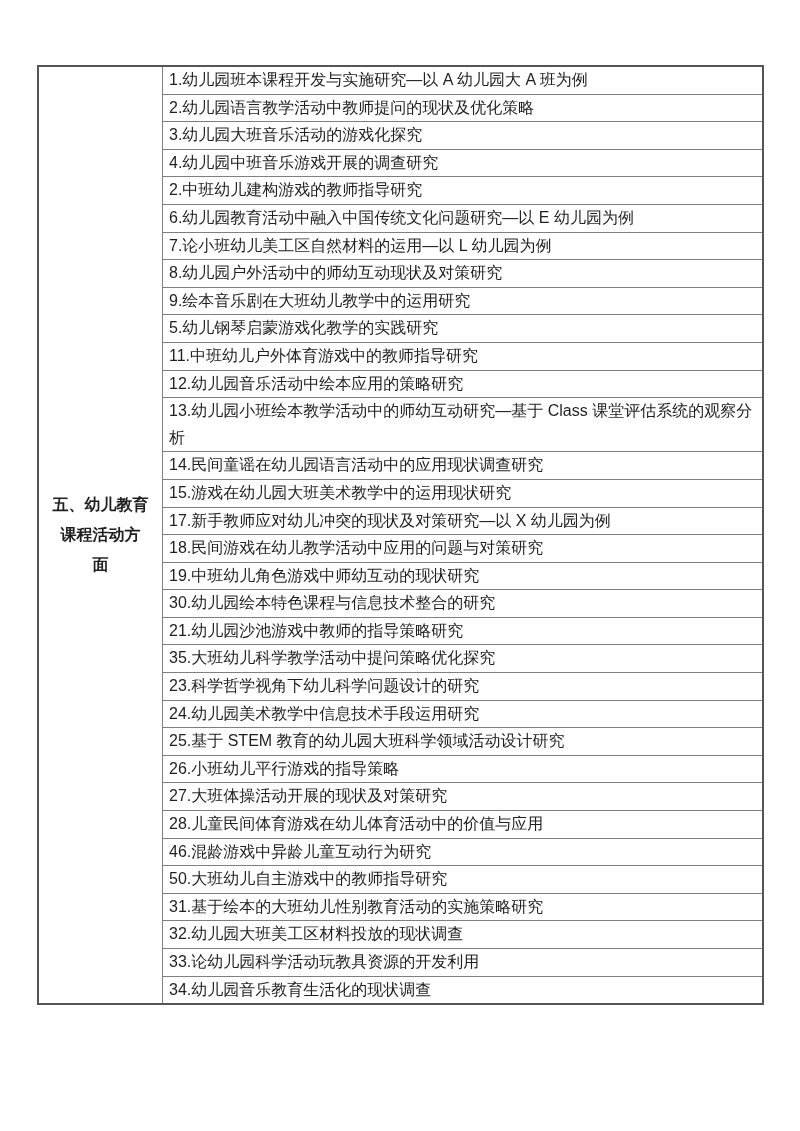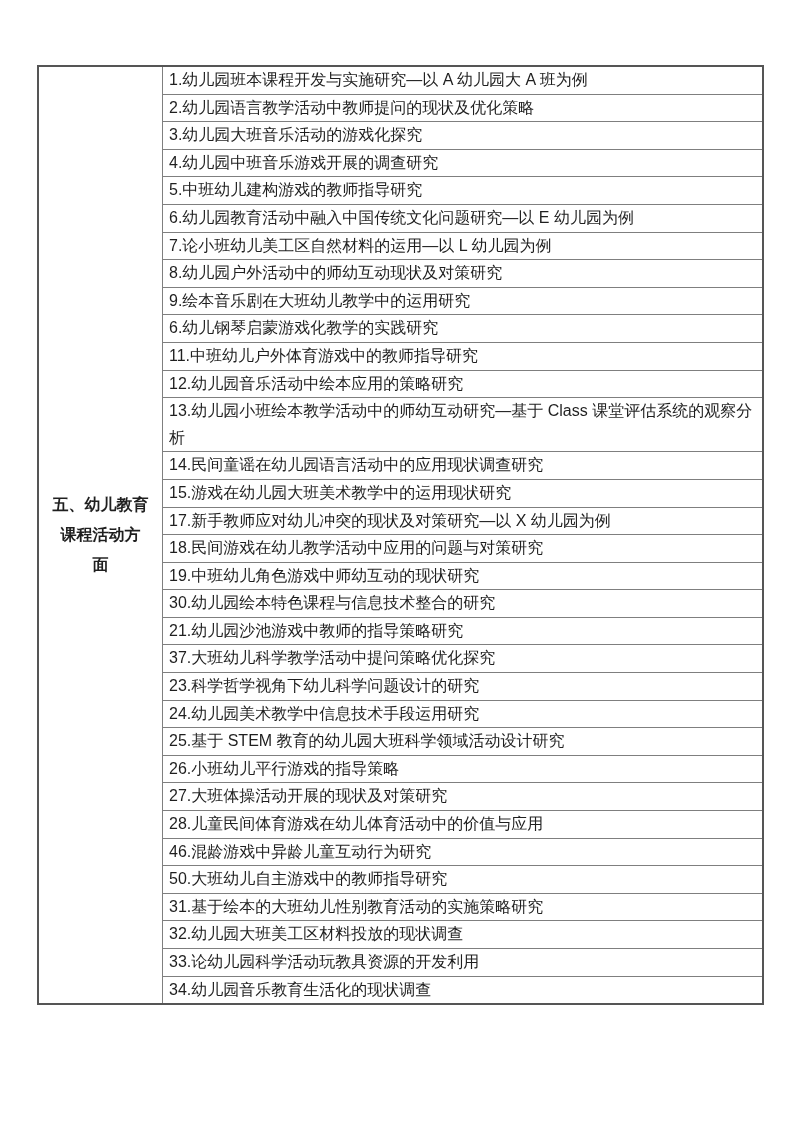--- a/index.html
+++ b/index.html
@@ -64,37 +64,37 @@
     <div class="category-cell">
       <div class="category-line">五、幼儿教育</div>
       <div class="category-line">课程活动方</div>
       <div class="category-line">面</div>
     </div>
     <div class="items-col">
       <div class="row"><span class="topic-text">1.幼儿园班本课程开发与实施研究—以 A 幼儿园大 A 班为例</span></div>
       <div class="row"><span class="topic-text">2.幼儿园语言教学活动中教师提问的现状及优化策略</span></div>
       <div class="row"><span class="topic-text">3.幼儿园大班音乐活动的游戏化探究</span></div>
       <div class="row"><span class="topic-text">4.幼儿园中班音乐游戏开展的调查研究</span></div>
-      <div class="row"><span class="topic-text">5.中班幼儿建构游戏的教师指导研究</span></div>
+      <div class="row"><span class="topic-text">2.中班幼儿建构游戏的教师指导研究</span></div>
       <div class="row"><span class="topic-text">6.幼儿园教育活动中融入中国传统文化问题研究—以 E 幼儿园为例</span></div>
       <div class="row"><span class="topic-text">7.论小班幼儿美工区自然材料的运用—以 L 幼儿园为例</span></div>
       <div class="row"><span class="topic-text">8.幼儿园户外活动中的师幼互动现状及对策研究</span></div>
       <div class="row"><span class="topic-text">9.绘本音乐剧在大班幼儿教学中的运用研究</span></div>
-      <div class="row"><span class="topic-text">6.幼儿钢琴启蒙游戏化教学的实践研究</span></div>
+      <div class="row"><span class="topic-text">5.幼儿钢琴启蒙游戏化教学的实践研究</span></div>
       <div class="row"><span class="topic-text">11.中班幼儿户外体育游戏中的教师指导研究</span></div>
       <div class="row"><span class="topic-text">12.幼儿园音乐活动中绘本应用的策略研究</span></div>
       <div class="row"><span class="topic-text">13.幼儿园小班绘本教学活动中的师幼互动研究—基于 Class 课堂评估系统的观察分析</span></div>
       <div class="row"><span class="topic-text">14.民间童谣在幼儿园语言活动中的应用现状调查研究</span></div>
       <div class="row"><span class="topic-text">15.游戏在幼儿园大班美术教学中的运用现状研究</span></div>
       <div class="row"><span class="topic-text">17.新手教师应对幼儿冲突的现状及对策研究—以 X 幼儿园为例</span></div>
       <div class="row"><span class="topic-text">18.民间游戏在幼儿教学活动中应用的问题与对策研究</span></div>
       <div class="row"><span class="topic-text">19.中班幼儿角色游戏中师幼互动的现状研究</span></div>
       <div class="row"><span class="topic-text">30.幼儿园绘本特色课程与信息技术整合的研究</span></div>
       <div class="row"><span class="topic-text">21.幼儿园沙池游戏中教师的指导策略研究</span></div>
-      <div class="row"><span class="topic-text">37.大班幼儿科学教学活动中提问策略优化探究</span></div>
+      <div class="row"><span class="topic-text">35.大班幼儿科学教学活动中提问策略优化探究</span></div>
       <div class="row"><span class="topic-text">23.科学哲学视角下幼儿科学问题设计的研究</span></div>
       <div class="row"><span class="topic-text">24.幼儿园美术教学中信息技术手段运用研究</span></div>
       <div class="row"><span class="topic-text">25.基于 STEM 教育的幼儿园大班科学领域活动设计研究</span></div>
       <div class="row"><span class="topic-text">26.小班幼儿平行游戏的指导策略</span></div>
       <div class="row"><span class="topic-text">27.大班体操活动开展的现状及对策研究</span></div>
       <div class="row"><span class="topic-text">28.儿童民间体育游戏在幼儿体育活动中的价值与应用</span></div>
       <div class="row"><span class="topic-text">46.混龄游戏中异龄儿童互动行为研究</span></div>
       <div class="row"><span class="topic-text">50.大班幼儿自主游戏中的教师指导研究</span></div>
       <div class="row"><span class="topic-text">31.基于绘本的大班幼儿性别教育活动的实施策略研究</span></div>
       <div class="row"><span class="topic-text">32.幼儿园大班美工区材料投放的现状调查</span></div>

